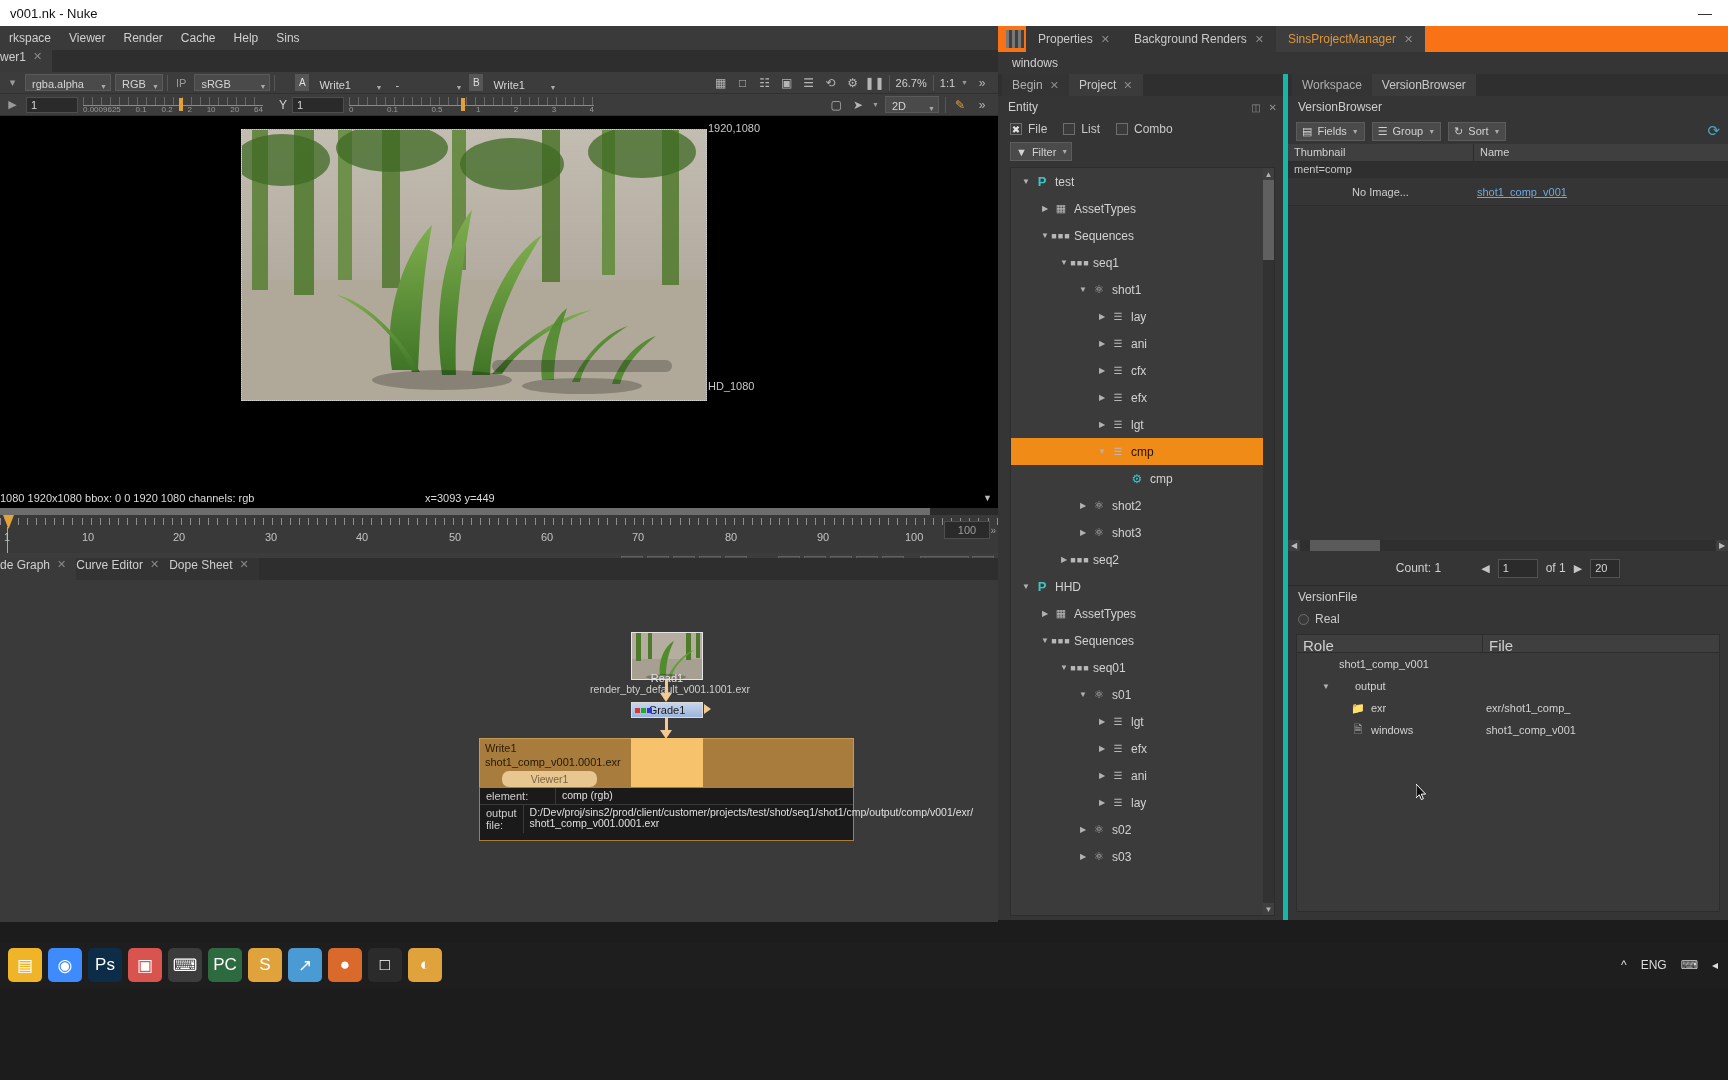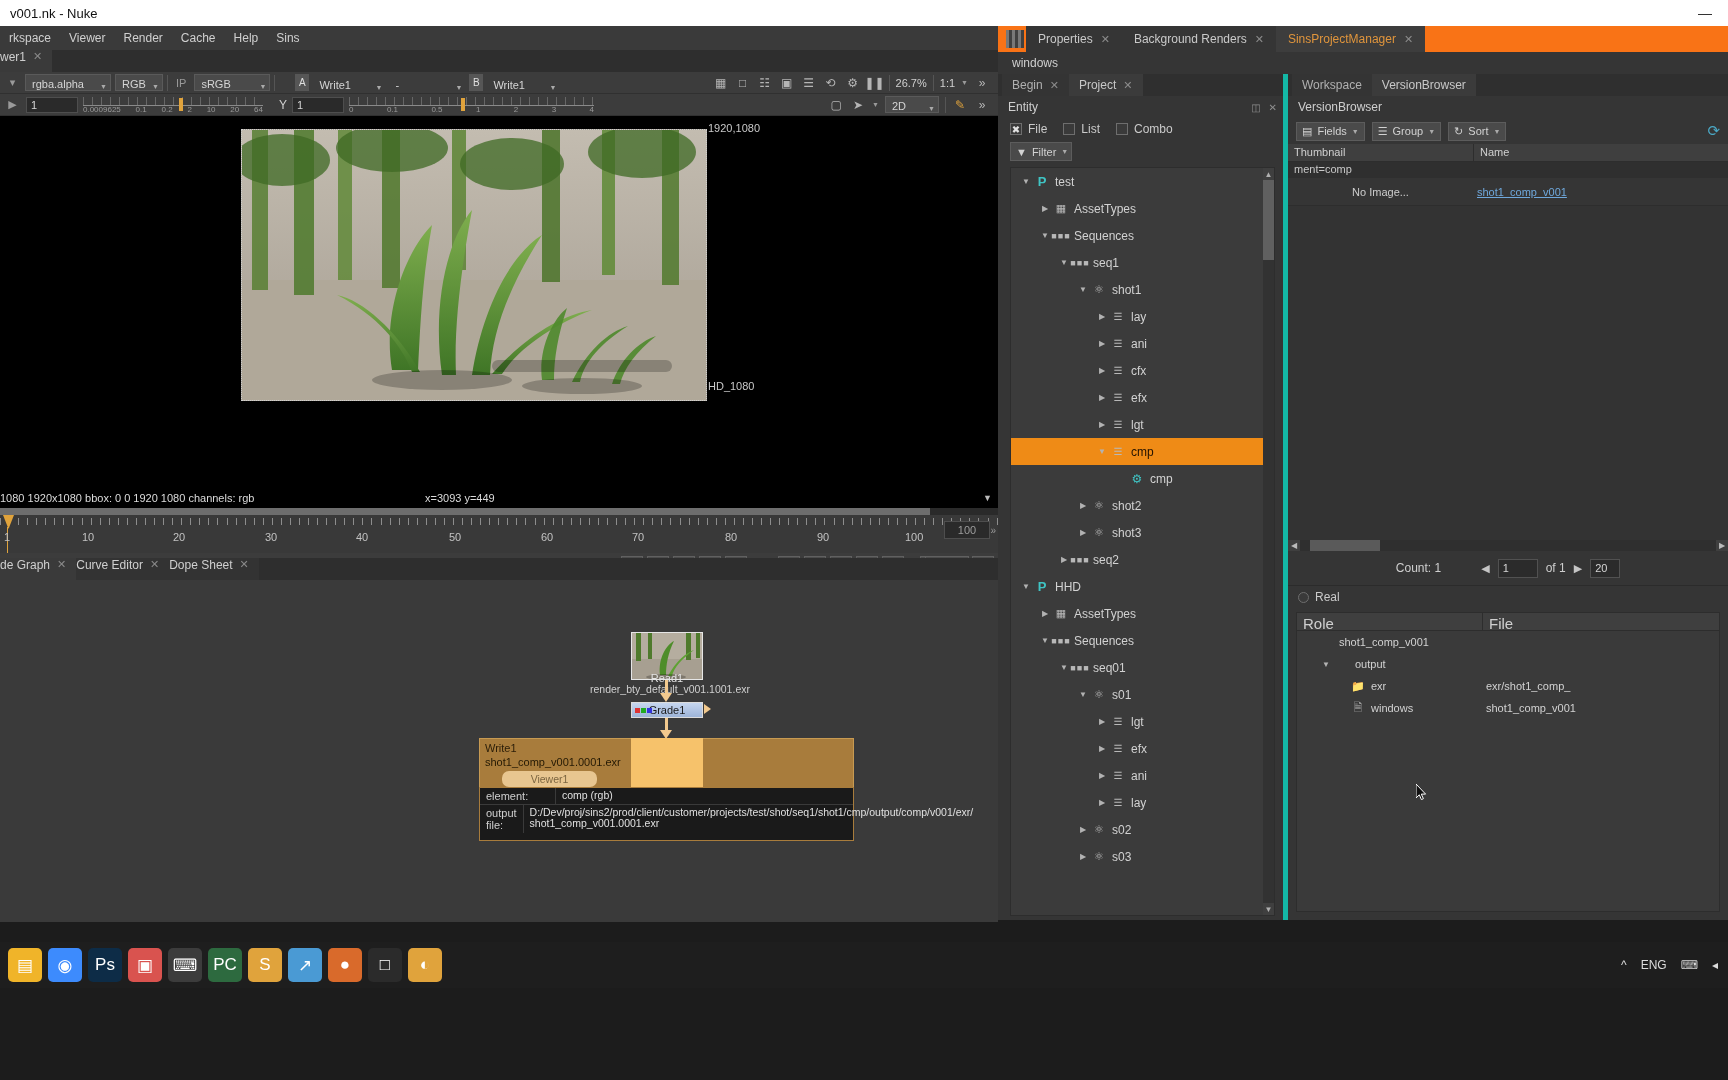--- a/index.html
+++ b/index.html
@@ -951,20 +951,21 @@
           <span>Count: 1</span>
           <span style="width:24px"></span>
           <span class="nv">◀</span>
           <span class="pin">1</span>
           <span>of 1</span>
           <span class="nv">▶</span>
           <span class="pin" style="width:30px">20</span>
         </div>
 
         <div class="vfile">
+          <div class="vf-hdr">VersionFile</div>
           <div class="radrow" style="padding-left:10px">
             <span class="item">
               <span class="radio"></span>
               <span>Real</span>
             </span>
           </div>
           <div class="vf-grid">
             <div class="vfhdr">
               <div class="a">Role</div>
               <div class="b">File</div>

